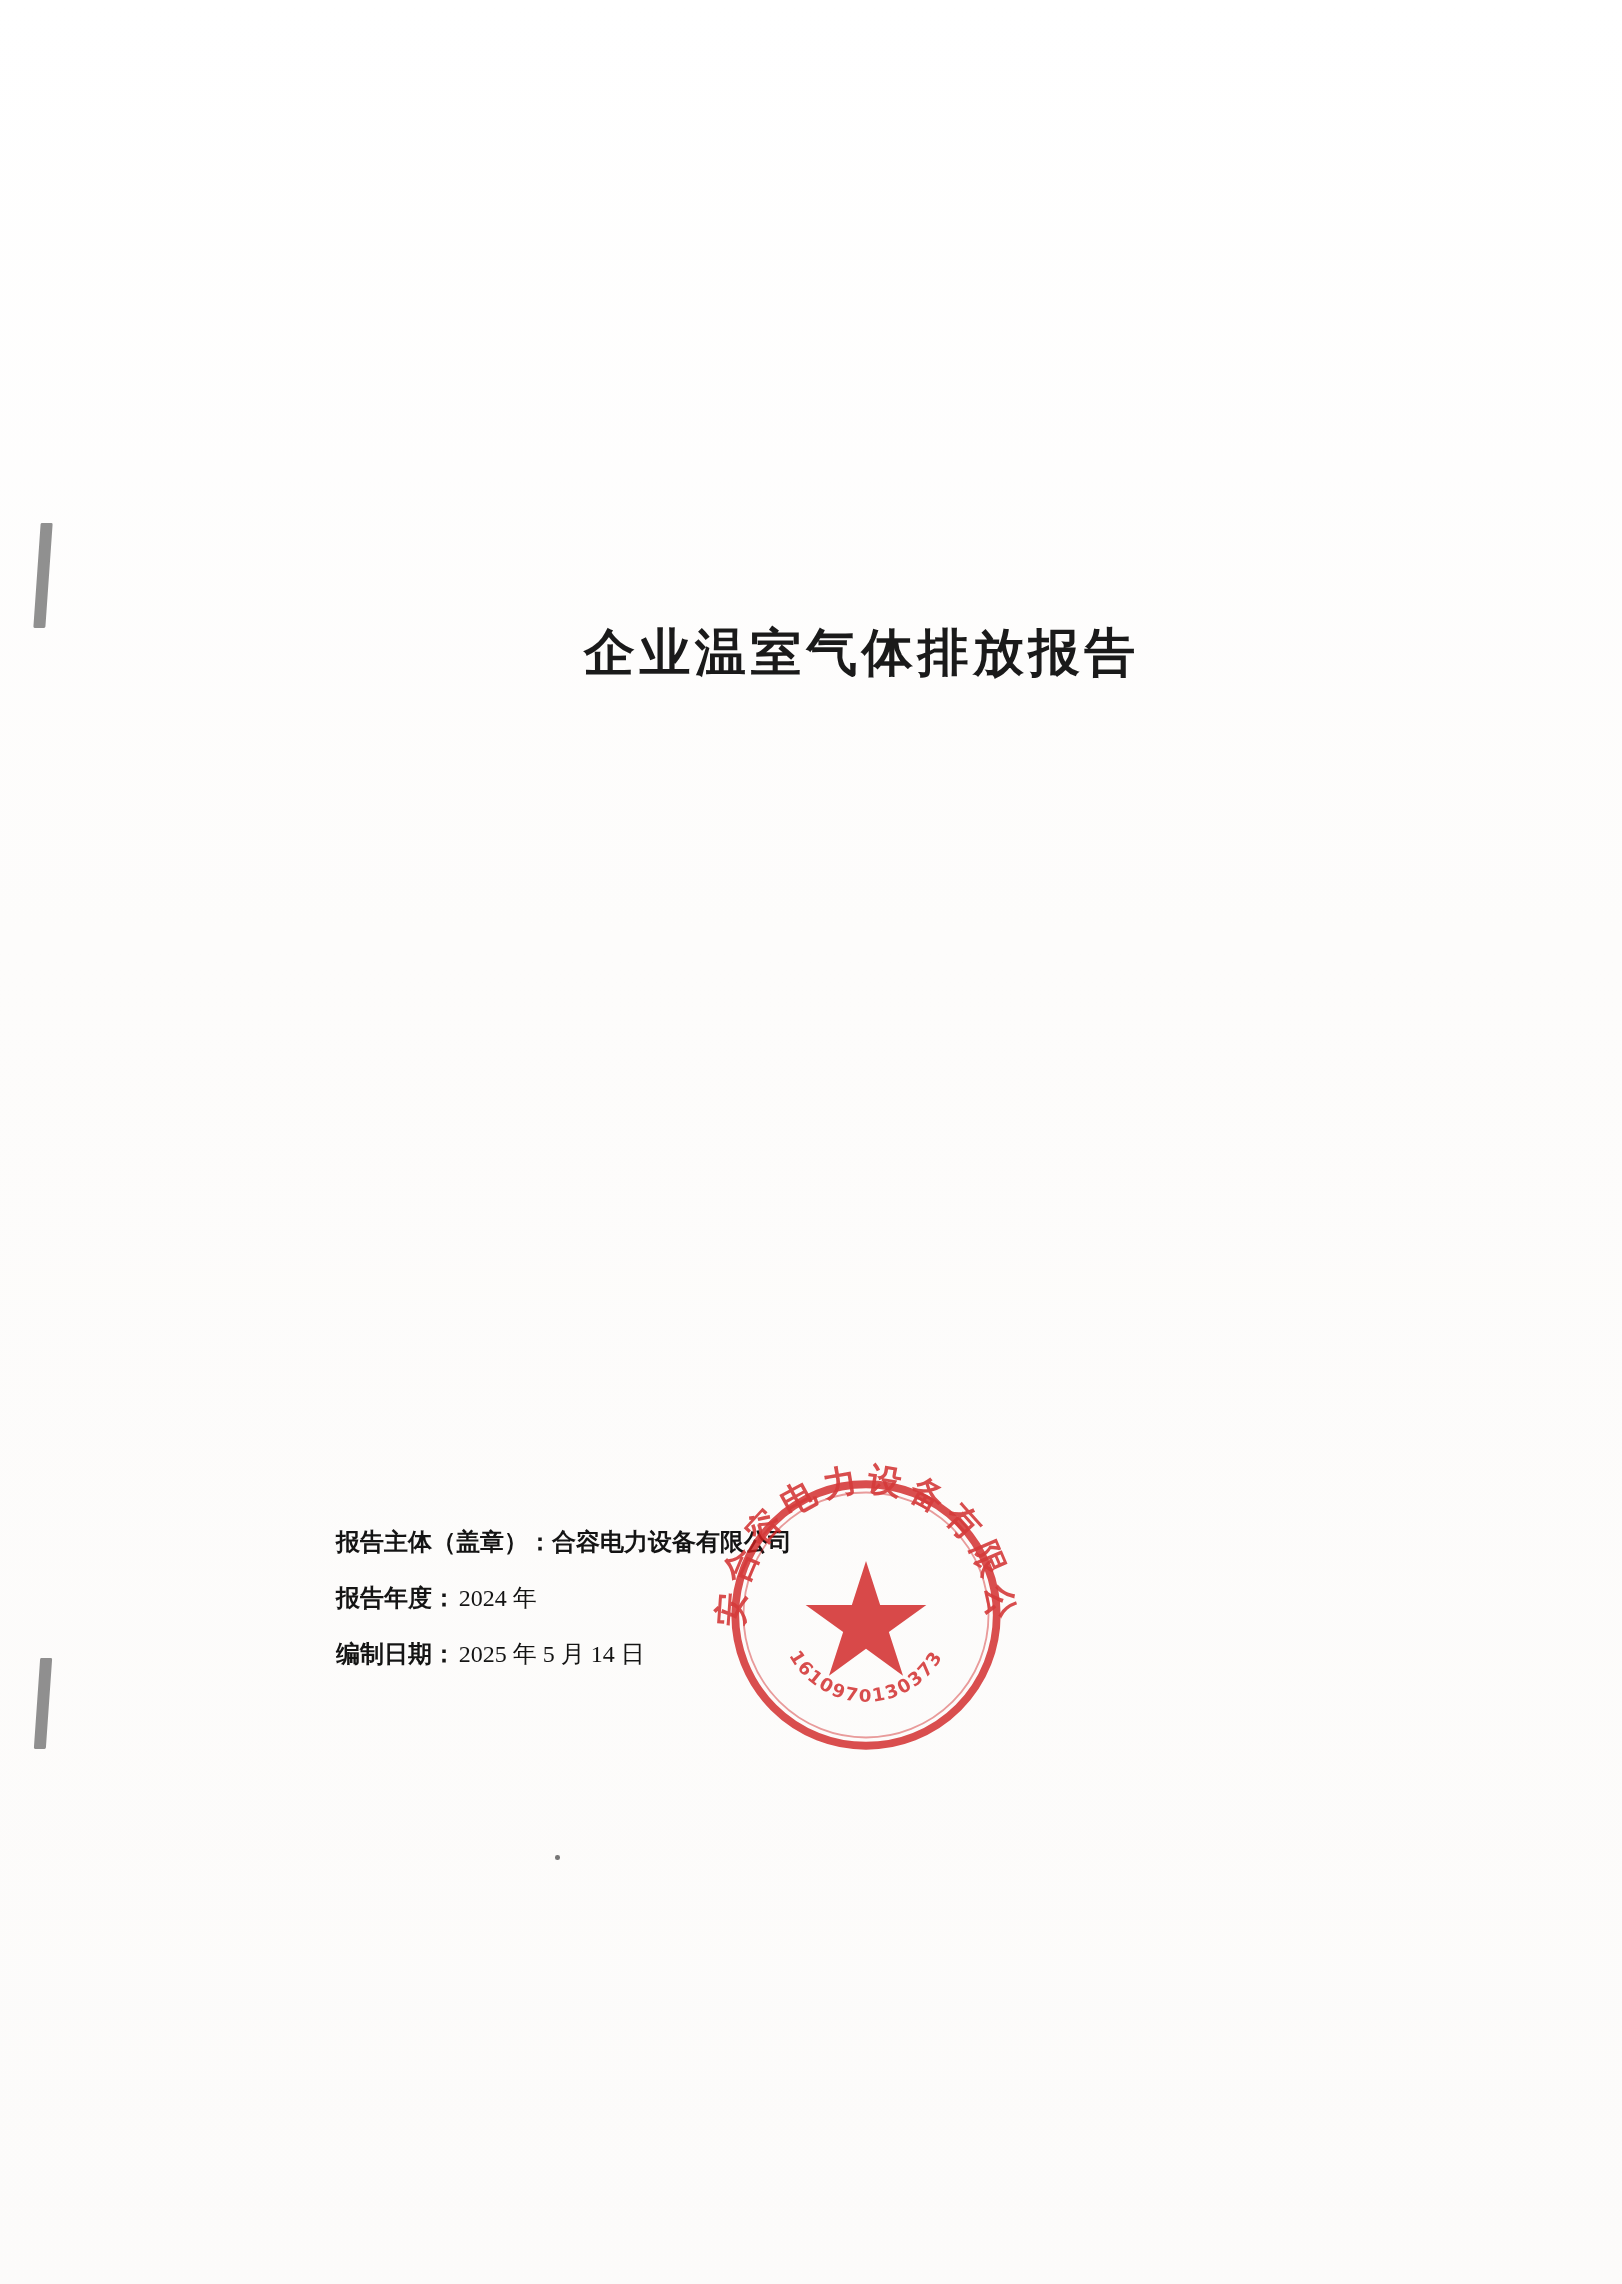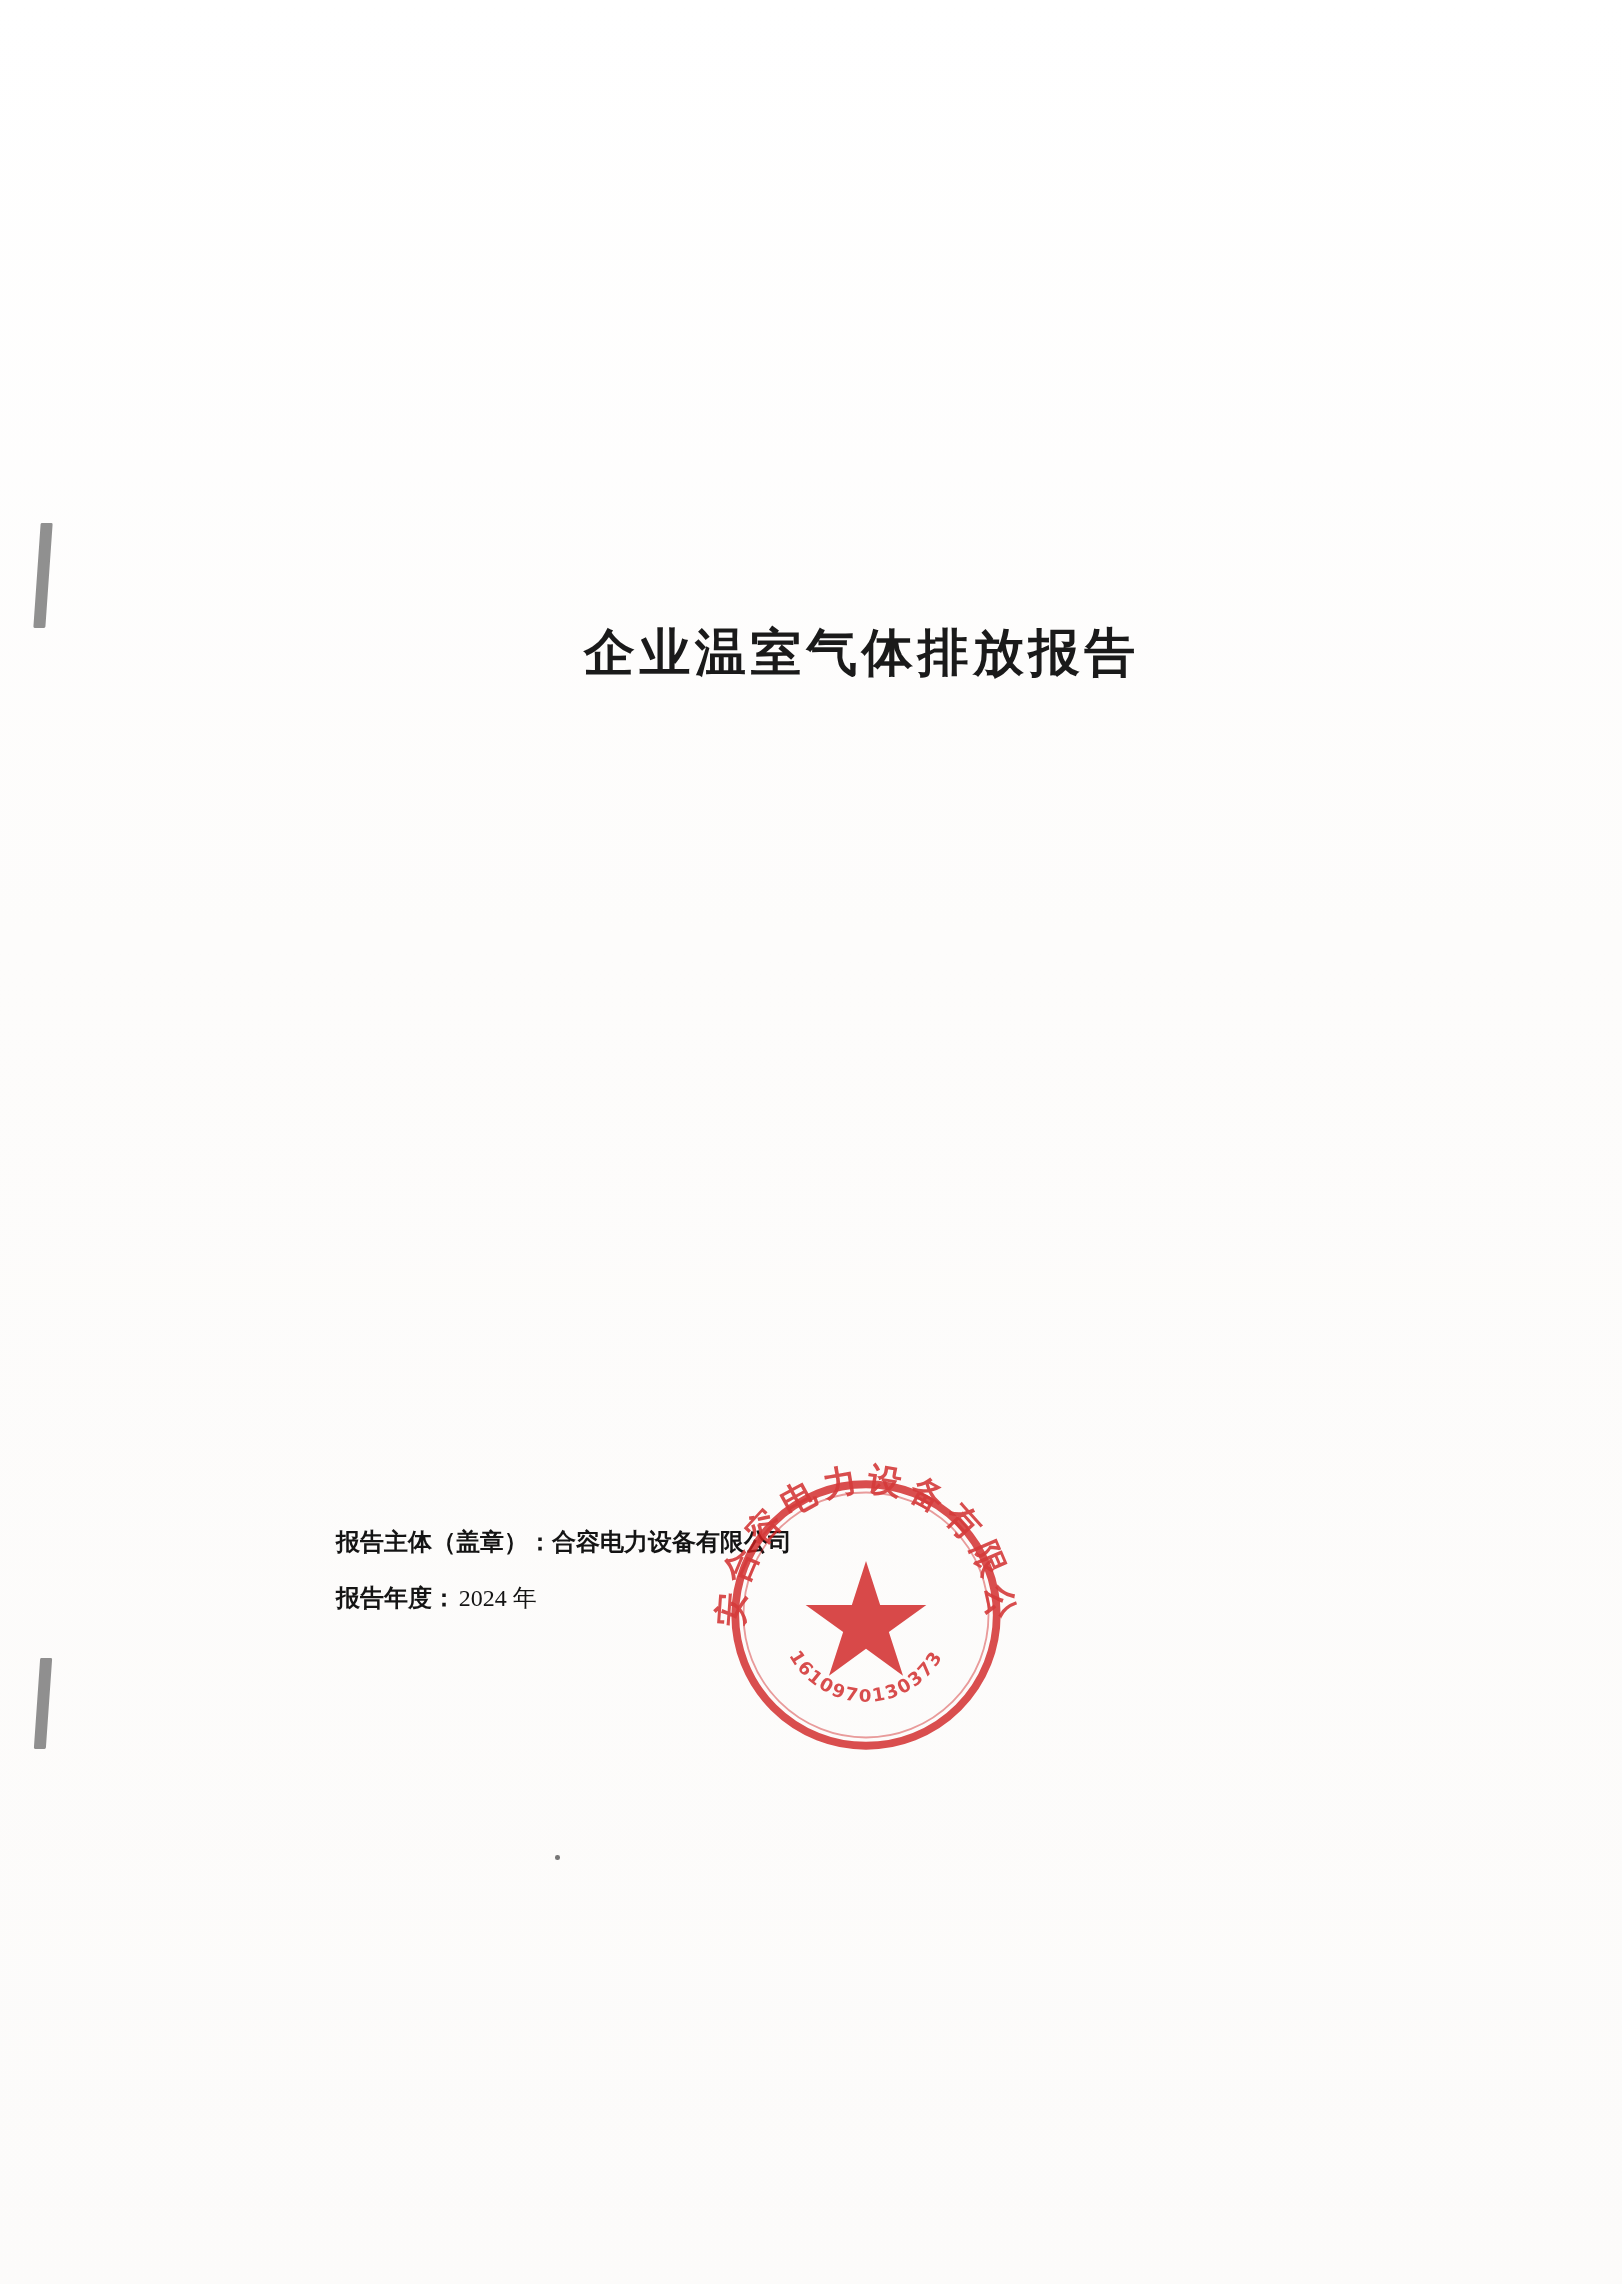--- a/index.html
+++ b/index.html
@@ -117,20 +117,23 @@
 
   <div class="title">企业温室气体排放报告</div>
 
   <div class="fields">
     <div class="field-row">
       <span class="field-label">报告主体（盖章）：</span><span class="field-value">合容电力设备有限公司</span>
     </div>
     <div class="field-row">
       <span class="field-label">报告年度：</span><span class="field-value latin">2024 年</span>
     </div>
+    <div class="field-row">
+      <span class="field-label">编制日期：</span><span class="field-value latin">2025 年 5 月 14 日</span>
+    </div>
   </div>
 
   <div class="dot-mark"></div>
 
   <div class="seal">
     <svg viewBox="0 0 700 700" xmlns="http://www.w3.org/2000/svg">
       <defs>
         <path id="sealArcTop" d="M 80,350 A 270,270 0 1 1 620,350" fill="none"></path>
         <path id="sealArcBottom" d="M 160,350 A 190,190 0 0 0 540,350" fill="none"></path>
       </defs>

